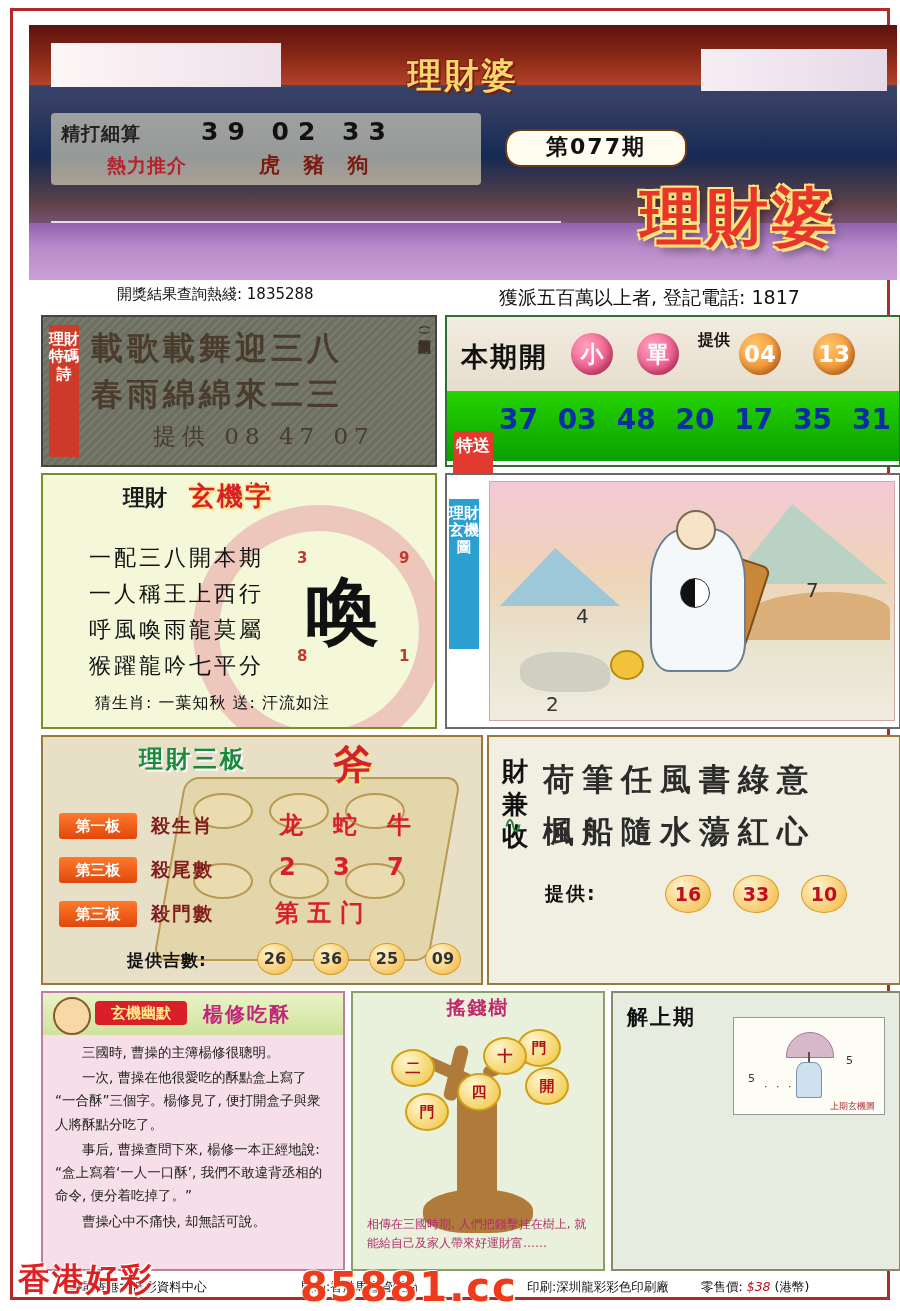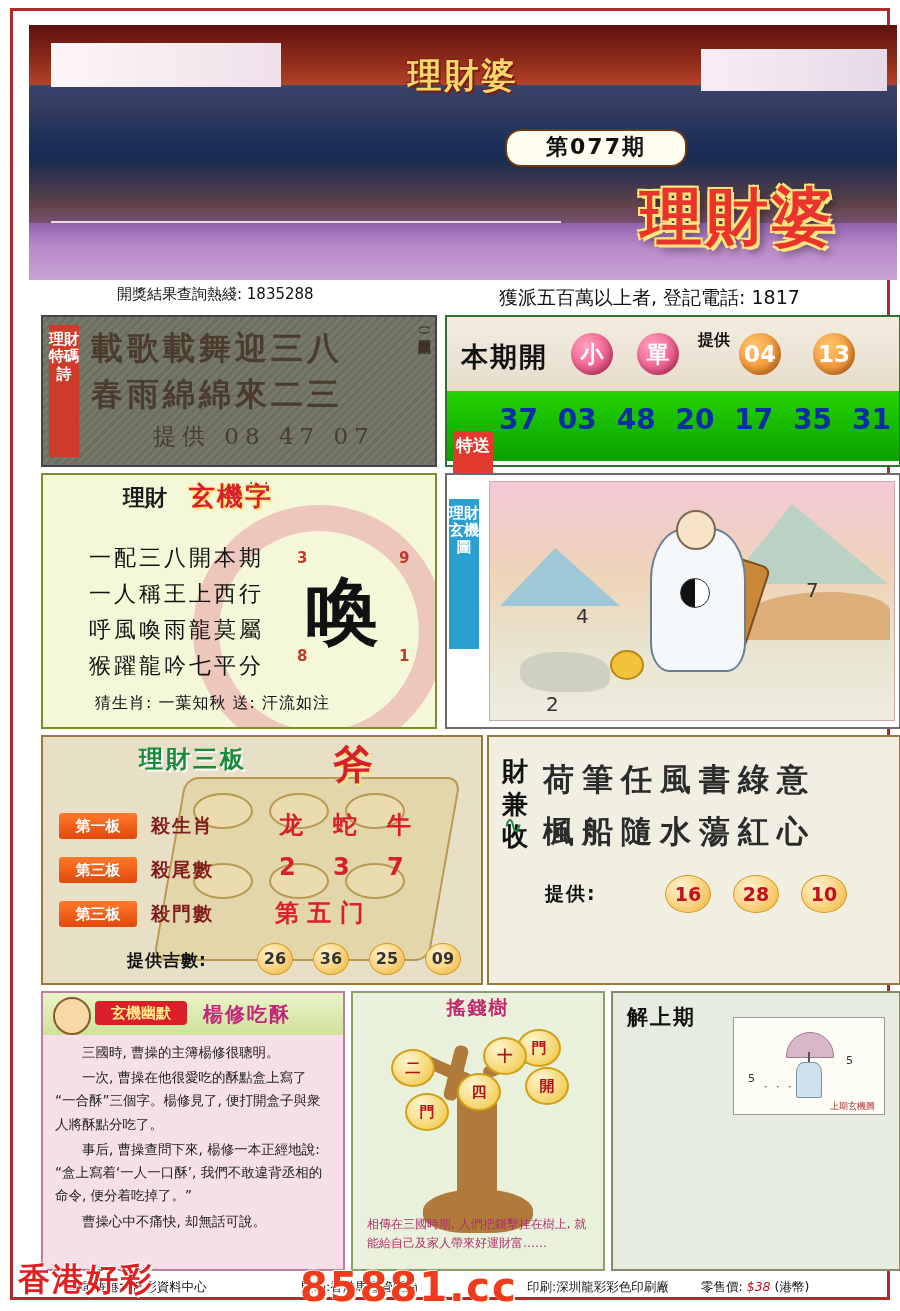--- a/index.html
+++ b/index.html
@@ -160,20 +160,26 @@
 
   <div class="banner">
     <div class="sky"></div>
     <div class="city"></div>
     <div class="b-leftband"></div>
     <div class="b-bottomband"></div>
     <div class="b-white1"></div>
     <div class="b-white2"></div>
     <div class="bantitle">理財婆</div>
 
+    <div class="strip">
+      <div class="l1">精打細算</div>
+      <div class="n1">39 02 33</div>
+      <div class="l2">熱力推介</div>
+      <div class="n2">虎 豬 狗</div>
+    </div>
 
     <div class="issue">第077期</div>
     <div class="logo">理財婆</div>
   </div>
 
   <div class="hotline">
     <div class="hl">開獎結果查詢熱綫:  1835288</div>
     <div class="hr">獲派五百萬以上者,  登記電話:  1817</div>
   </div>
 
@@ -277,21 +283,21 @@
     <div class="oval" style="left:382px;top:206px">09</div>
   </div>
 
   <div class="rcv">
     <div class="vert">財 兼 收</div>
     <div class="snake">∿</div>
     <div class="l1">荷筆任風書綠意</div>
     <div class="l2">楓船隨水蕩紅心</div>
     <div class="prov">提供:</div>
     <div class="oval" style="left:176px;top:138px;width:44px;height:36px;line-height:36px;font-size:19px;color:#c01020">16</div>
-    <div class="oval" style="left:244px;top:138px;width:44px;height:36px;line-height:36px;font-size:19px;color:#c01020">28</div>
+    <div class="oval" style="left:244px;top:138px;width:44px;height:36px;line-height:36px;font-size:19px;color:#c01020">33</div>
     <div class="oval" style="left:312px;top:138px;width:44px;height:36px;line-height:36px;font-size:19px;color:#c01020">10</div>
   </div>
 
   <div class="humor">
     <div class="hdr"></div>
     <div class="face"></div>
     <div class="tag">玄機幽默</div>
     <div class="ttl">楊修吃酥</div>
     <div class="body">
       <p>三國時, 曹操的主簿楊修很聰明。</p>

